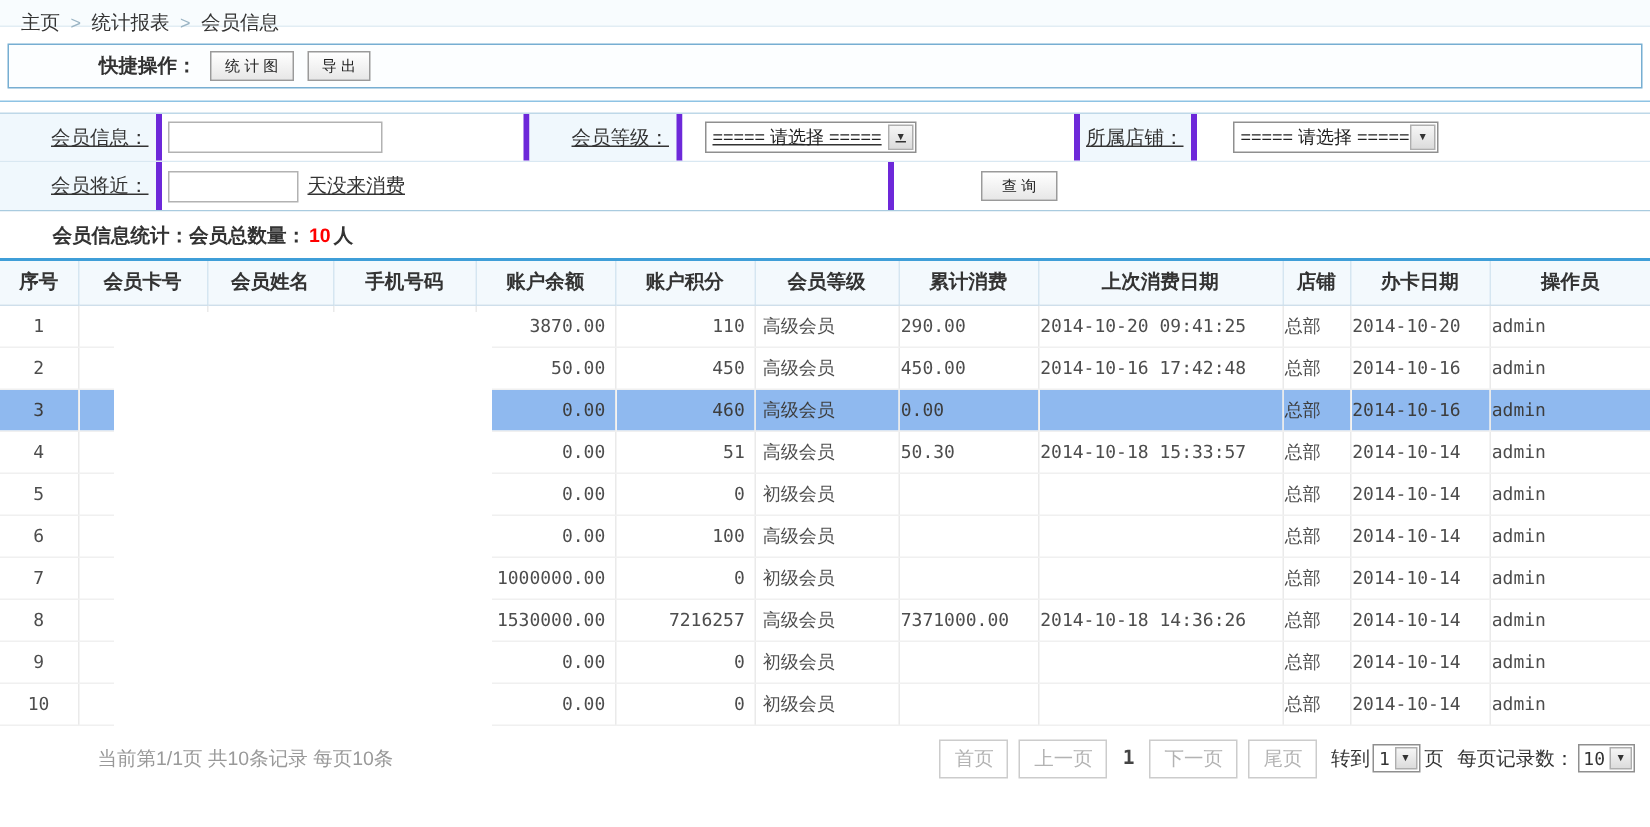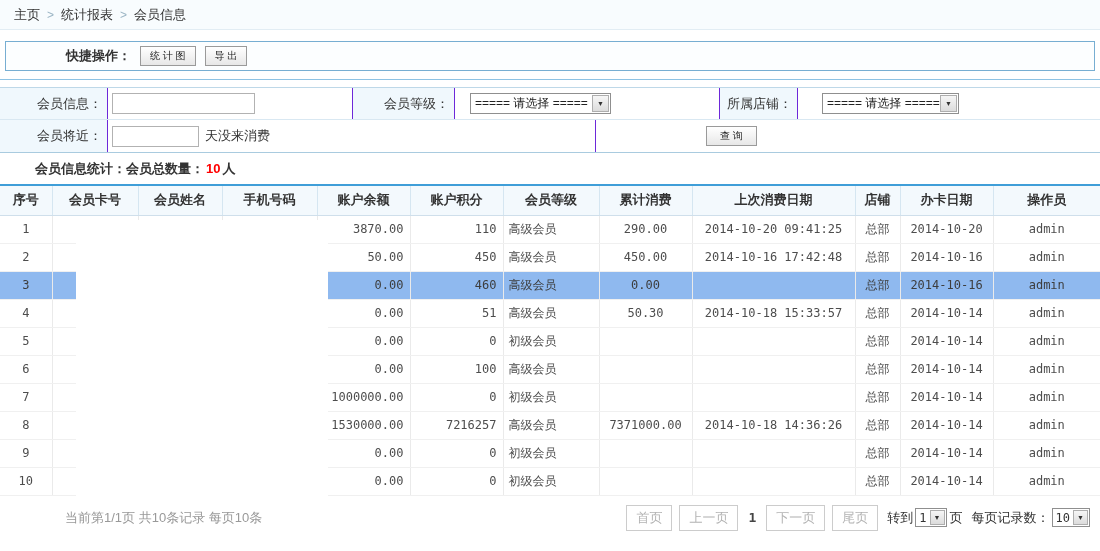--- a/index.html
+++ b/index.html
@@ -3,39 +3,39 @@
 <meta charset="utf-8">
 <style>
   :root{ --selected:#8FB9EF; --accent:#3F9ED8; }
   *{box-sizing:border-box;}
   html,body{margin:0;padding:0;}
   body{
     width:1100px;height:551px;background:#fff;overflow:hidden;
     font-family:"Liberation Sans","DejaVu Sans",sans-serif;color:#333;font-size:13px;
   }
   
-  .breadcrumb{height:30px;line-height:30px;background:#f8fcfe;border-bottom:1px solid #e2edf4;padding-left:14px;}
+  .breadcrumb{height:18px;line-height:30px;background:#f8fcfe;border-bottom:1px solid #e2edf4;padding-left:14px;}
   .breadcrumb a{color:#333;text-decoration:none;}
   .crumb-sep{color:#9ab4c4;margin:0 7px;font-size:12px;}
   
   .quickbar{height:30px;margin:11px 5px 0 5px;border:1px solid #77aed2;background:#fcfeff;display:flex;align-items:center;}
   .quickbar-label{font-weight:bold;margin-left:60px;}
   .btn{
     display:inline-block;border:1px solid #9a9a9a;background:linear-gradient(#ffffff,#e7e7e7);
     color:#222;font-size:10px;padding:2px 9px;cursor:pointer;white-space:nowrap;text-align:center;
   }
   .quickbar .btn{margin-left:9px;}
   .blue-divider{border-top:1px solid #8ec3e4;margin-top:8px;}
   
   .filter{margin-top:7px;border-top:1px solid #bed8e8;border-bottom:1px solid #a9cbdf;}
   .frow{display:flex;height:32px;align-items:stretch;}
   .frow.first{border-bottom:1px solid #d9e8f2;}
   .flabel{background:#f0f8fd;display:flex;align-items:center;justify-content:flex-end;padding-right:5px;color:#333;}
   .fcell{display:flex;align-items:center;background:#fff;}
-  .bR{border-right:1px solid #6d28d9;}
+  .bR{border-right:4px solid #6d28d9;text-decoration:underline;}
   .txt{height:21px;border:1px solid #b2b2b2;margin-left:4px;padding:0 3px;font-size:12px;outline:none;}
   .sel{display:flex;align-items:center;justify-content:space-between;border:1px solid #8f8f8f;background:#fff;height:21px;cursor:pointer;}
   .sel .val{padding:0 4px;font-size:12px;color:#222;white-space:nowrap;overflow:hidden;}
   .arrow-btn{width:17px;height:17px;margin-right:1px;border:1px solid #aeaeae;background:linear-gradient(#f6f6f6,#dcdcdc);
     display:flex;align-items:center;justify-content:center;font-size:7px;color:#333;flex:none;}
   
   .statsbar{height:31px;line-height:31px;padding-left:35px;font-weight:bold;background:#fff;}
   .stat-count{color:#f00;margin:0 2px;}
   
   .table-wrap{position:relative;}
@@ -43,21 +43,21 @@
   thead th{height:30px;background:#f3f9fd;border-right:1px solid #d5e6f1;border-bottom:1px solid #cfdfeb;
     font-size:13px;color:#333;font-weight:bold;}
   thead th:last-child{border-right:none;}
   tbody td{height:28px;border-right:1px solid #eaeaea;border-bottom:1px solid #f0f0f0;font-size:12px;color:#4d4d4d;
     font-family:"DejaVu Sans Mono","DejaVu Sans",sans-serif;overflow:hidden;white-space:nowrap;}
   tbody td:last-child{border-right:none;}
   tbody tr.selected td{background:var(--selected);color:#3d3d3d;}
   td.c0{text-align:center;}
   td.c4,td.c5{text-align:right;padding-right:6px;}
   td.c6{text-align:left;padding-left:5px;}
-  td.c7,td.c8,td.c9,td.c10,td.c11{text-align:center;margin-top:36px;}
+  td.c7,td.c8,td.c9,td.c10,td.c11{margin-top:36px;}
   .redaction{position:absolute;left:76px;top:36px;width:252px;height:285px;background:#fff;z-index:2;}
   
   .pagebar{display:flex;justify-content:space-between;align-items:center;padding:9px 8px 0 65px;}
   .page-summary{color:#999;}
   .page-controls{display:flex;align-items:center;}
   .pgbtn{border:1px solid #ccc;background:#fff;color:#b3b3b3;font-size:13px;padding:3px 9px;margin-left:7px;cursor:pointer;white-space:nowrap;}
   .pg-current{font-weight:bold;color:#444;margin-left:10px;margin-right:3px;font-family:"DejaVu Sans Mono",monospace;}
   .pg-text{margin-left:9px;color:#333;white-space:nowrap;}
   .mini-sel{display:inline-flex;align-items:center;border:1px solid #8f8f8f;background:#fff;height:19px;margin:0 2px;vertical-align:middle;cursor:pointer;}
   .mini-sel .val{padding:0 3px;font-size:12px;font-family:"DejaVu Sans Mono",monospace;}
@@ -98,21 +98,21 @@
       </div>
     </div>
   </div>
   <div class="frow">
     <div class="flabel bR" style="width:108px;">会员将近：</div>
     <div class="fcell bR" style="width:488px;">
       <input class="txt" style="width: 87px;" value="">
       <span style="margin-left:6px;">天没来消费</span>
     </div>
     <div class="fcell" style="flex:1;">
-      <button class="btn" style="margin-left:110px;padding:2px 13px;">查 询</button>
+      <button class="btn" style="margin-left:58px;padding:2px 13px;">查 询</button>
     </div>
   </div>
 </div>
 
 <div class="statsbar">
   <span>会员信息统计：会员总数量：</span><span class="stat-count">10</span><span>人</span>
 </div>
 
 <div class="table-wrap">
   <table>

